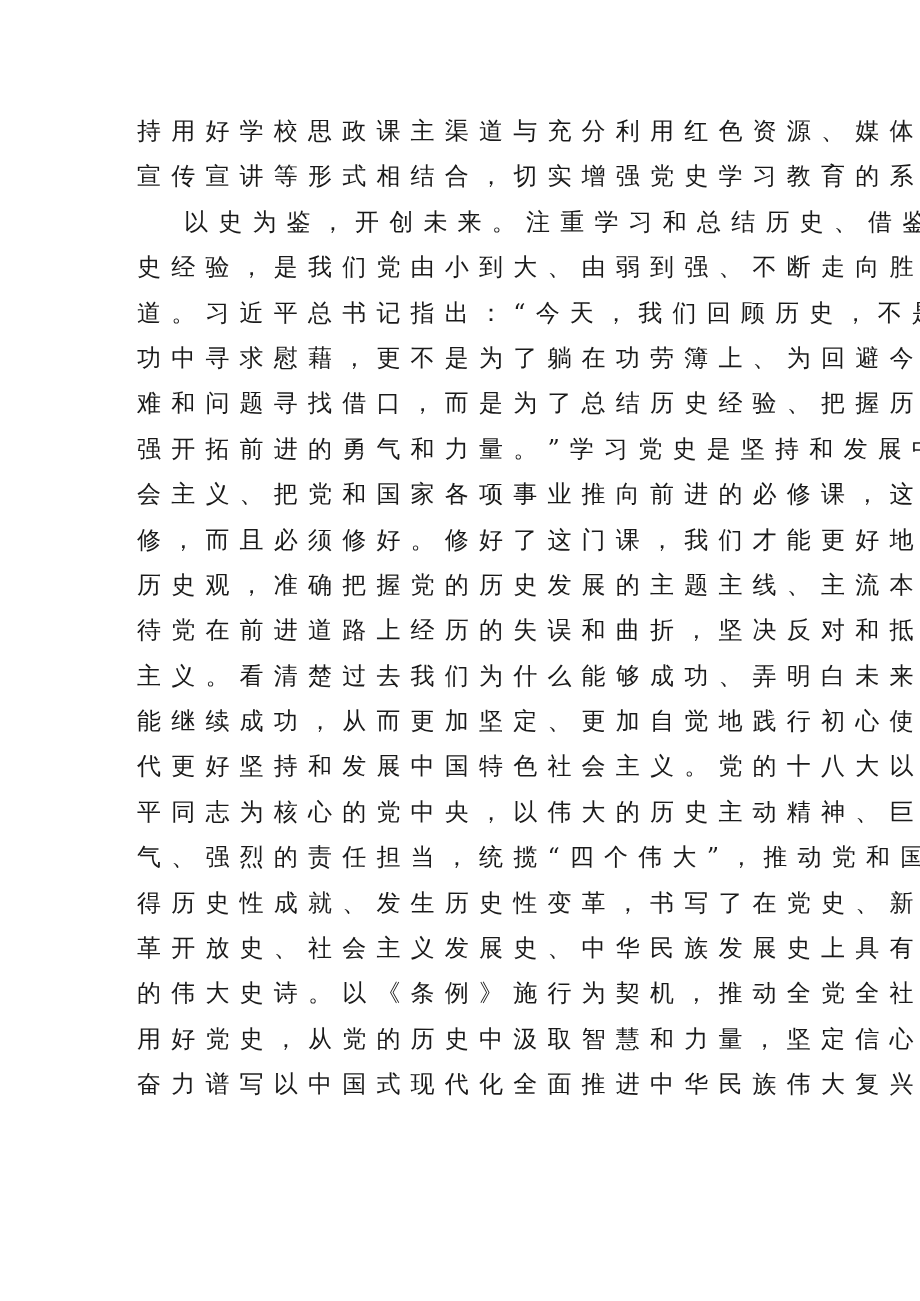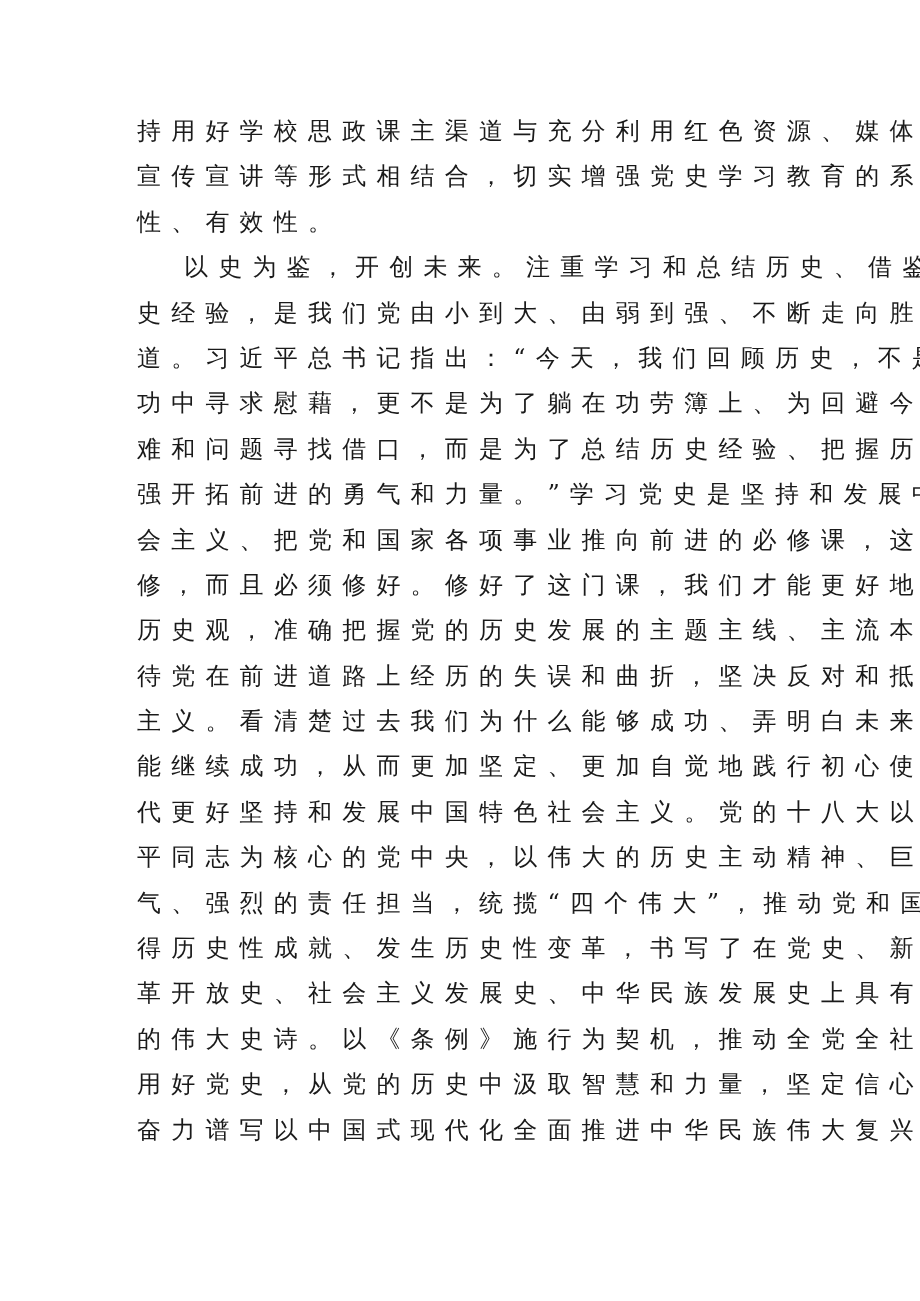--- a/index.html
+++ b/index.html
@@ -13,21 +13,20 @@
   .line { display:block; white-space:nowrap; letter-spacing:10.2px; height:45.4px; }
   .line.indent { padding-left:47px; }
 </style>
 </head>
 <body>
 
 <div class="page">
   <div class="text-block">
     <span class="line">持用好学校思政课主渠道与充分利用红色资源、媒体宣传和基层</span>
     <span class="line">宣传宣讲等形式相结合，切实增强党史学习教育的系统性、针对</span>
-    <span class="line">性、有效性。</span>
     <span class="line indent">以史为鉴，开创未来。注重学习和总结历史、借鉴和运用历</span>
     <span class="line">史经验，是我们党由小到大、由弱到强、不断走向胜利的成功之</span>
     <span class="line">道。习近平总书记指出：“今天，我们回顾历史，不是为了从成</span>
     <span class="line">功中寻求慰藉，更不是为了躺在功劳簿上、为回避今天面临的困</span>
     <span class="line">难和问题寻找借口，而是为了总结历史经验、把握历史规律，增</span>
     <span class="line">强开拓前进的勇气和力量。”学习党史是坚持和发展中国特色社</span>
     <span class="line">会主义、把党和国家各项事业推向前进的必修课，这门课不仅必</span>
     <span class="line">修，而且必须修好。修好了这门课，我们才能更好地树立正确的</span>
     <span class="line">历史观，准确把握党的历史发展的主题主线、主流本质。正确对</span>
     <span class="line">待党在前进道路上经历的失误和曲折，坚决反对和抵制历史虚无</span>

